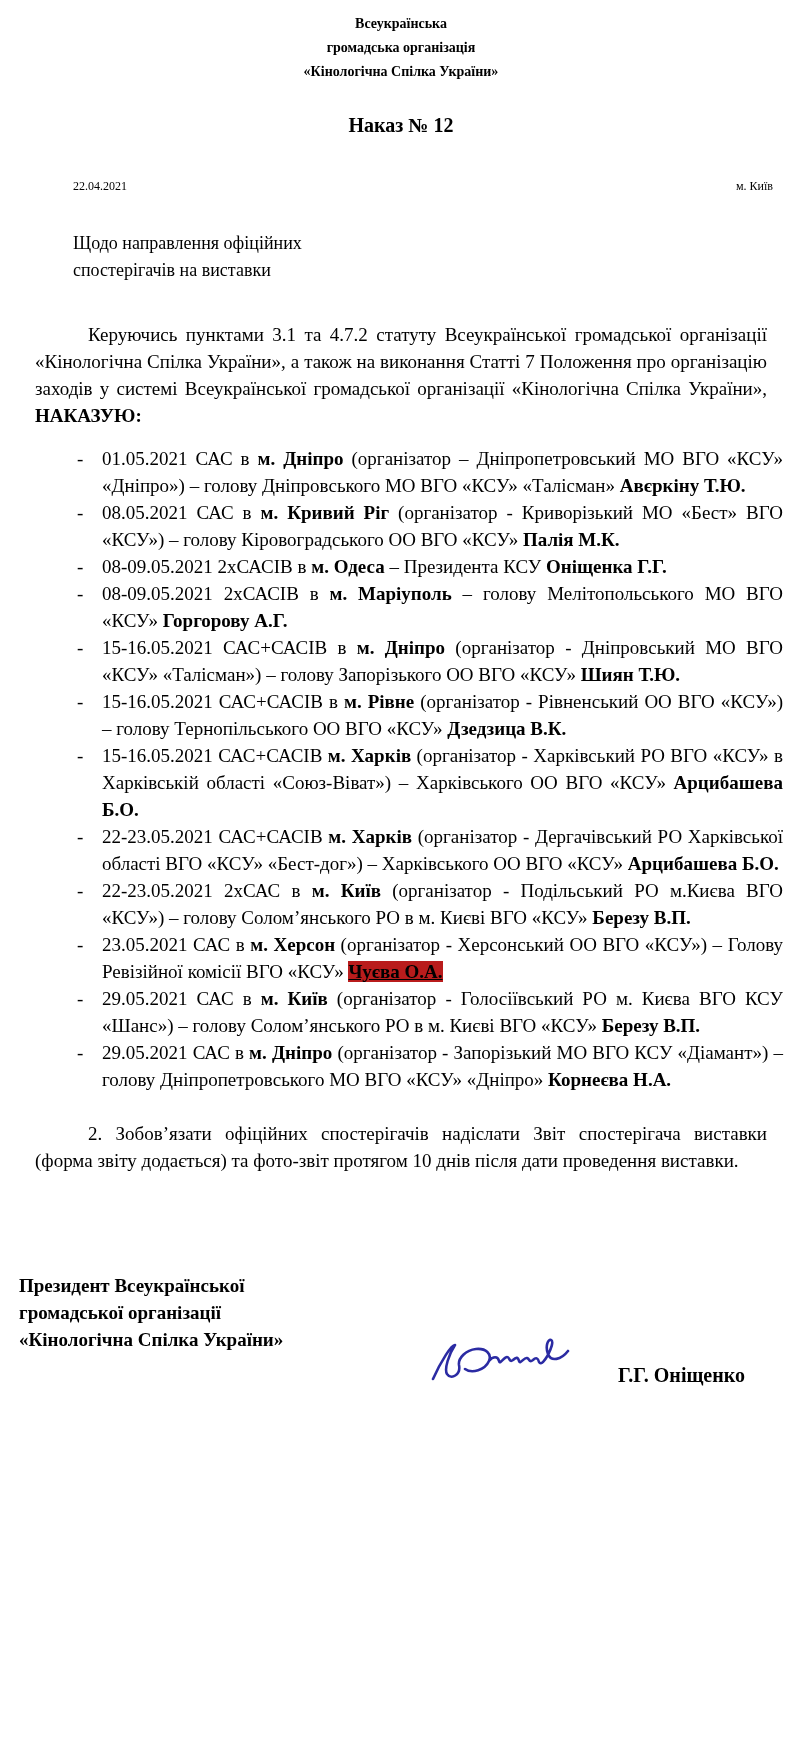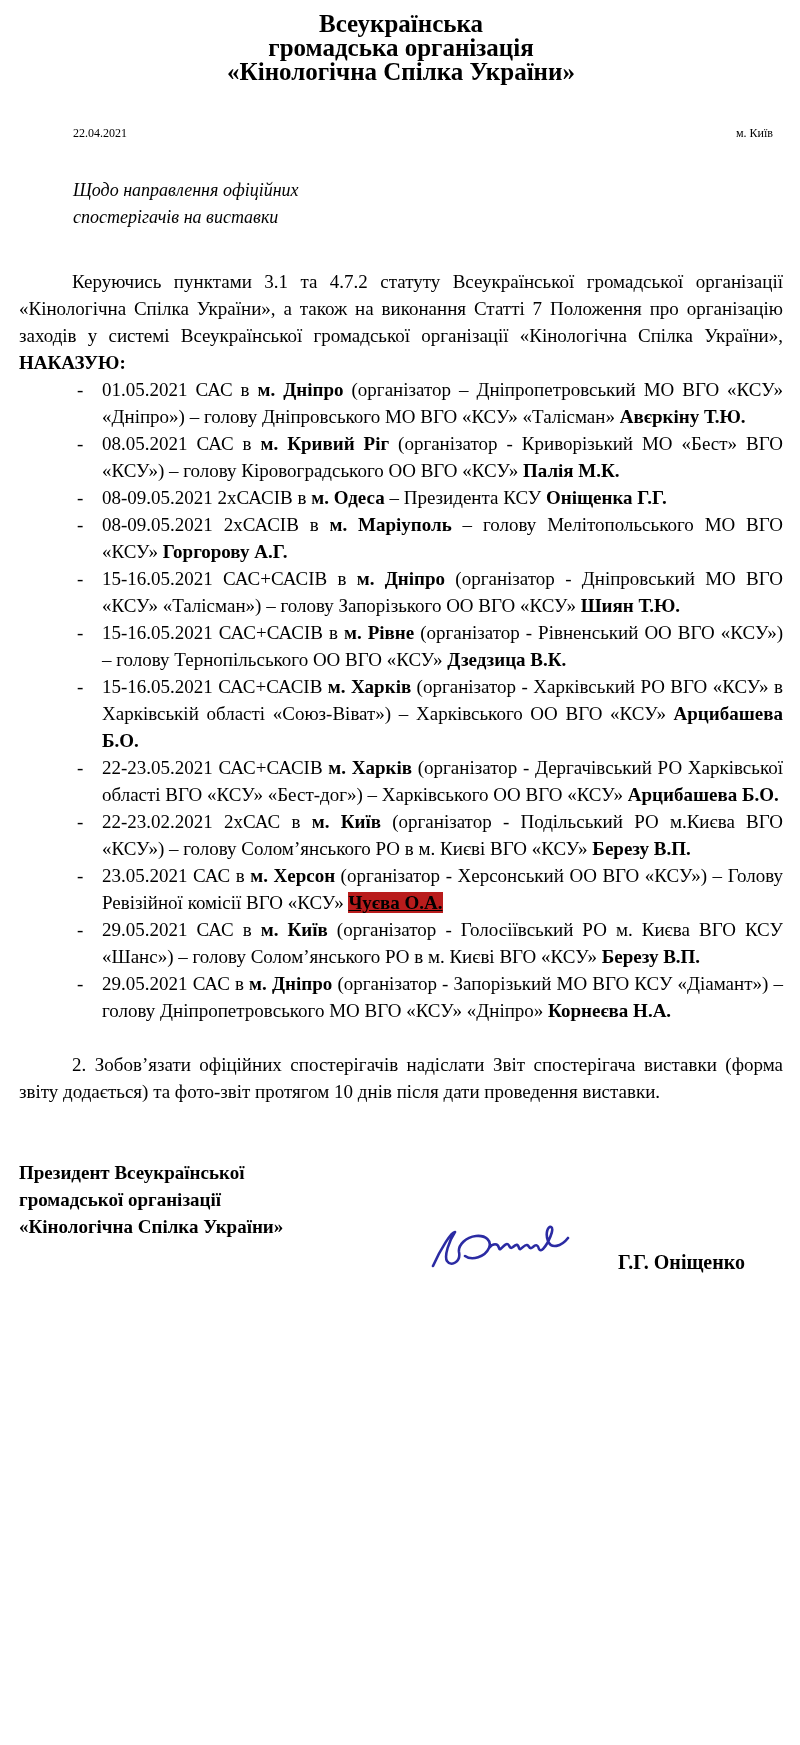--- a/index.html
+++ b/index.html
@@ -15,21 +15,21 @@
     background: #ffffff;
     color: #000000;
     font-family: "Liberation Serif", "DejaVu Serif", serif;
     font-size: 19px;
     line-height: 27px;
     padding: 12px 17px 30px 19px;
   }
   .doc-header {
     text-align: center;
     font-weight: bold;
-    font-size: 25px;
+    font-size: 14px;
     line-height: 24px;
   }
   .order-title {
     text-align: center;
     font-weight: bold;
     font-size: 20px;
     line-height: 24px;
     margin-top: 29px;
   }
   .meta-row {
@@ -37,46 +37,45 @@
     justify-content: space-between;
     margin-top: 37px;
     font-size: 12px;
     line-height: 24px;
   }
   .meta-row .city { padding-right: 10px; }
   .meta-row .date { padding-left: 54px; }
   .subject {
     margin-top: 32px;
     margin-left: 54px;
-    font-style: italic;
     font-size: 18px;
     line-height: 27px;
   }
   .body-text { margin-top: 37px; }
   .para {
-    margin: 0;
+    margin: 16px;
     text-align: justify;
     text-indent: 53px;
   }
   .para.spaced { margin-top: 27px; }
   .b { font-weight: bold; }
   .hl { background: #b91c1c; text-decoration: underline; }
   .order-list { margin-left: 58px; }
   .li { display: flex; }
   .li .marker {
     flex: 0 0 25px;
     text-align: left;
   }
   .li .litxt {
     flex: 1;
     text-align: justify;
   }
   .sig-block {
     position: relative;
-    margin-top: 54px;
+    margin-top: 98px;
     height: 120px;
   }
   .sig-titles {
     font-weight: bold;
     font-size: 19px;
     line-height: 27px;
   }
   .sig-script {
     position: absolute;
     left: 408px;
@@ -96,20 +95,21 @@
 <body>
 
 <div class="page">
 
   <div class="doc-header">
     <div>Всеукраїнська</div>
     <div>громадська організація</div>
     <div>«Кінологічна Спілка України»</div>
   </div>
 
+  <div class="order-title">Наказ № 12</div>
 
   <div class="meta-row">
     <span class="date">22.04.2021</span>
     <span class="city">м. Київ</span>
   </div>
 
   <div class="subject">
     <div>Щодо направлення офіційних</div>
     <div>спостерігачів на виставки</div>
   </div>
@@ -145,21 +145,21 @@
         <div class="li">
           <span class="marker">-</span>
           <div class="litxt"><span>15-16.05.2021 САС+САСІВ </span><span class="b">м. Харків</span><span> (організатор - Харківський РО ВГО «КСУ» в Харківській області «Союз-Віват») – Харківського ОО ВГО «КСУ» </span><span class="b">Арцибашева Б.О.</span></div>
         </div>
         <div class="li">
           <span class="marker">-</span>
           <div class="litxt"><span>22-23.05.2021 САС+САСІВ </span><span class="b">м. Харків</span><span> (організатор - Дергачівський РО Харківської області ВГО «КСУ» «Бест-дог») – Харківського ОО </span><span>ВГО «КСУ» </span><span class="b">Арцибашева Б.О.</span></div>
         </div>
         <div class="li">
           <span class="marker">-</span>
-          <div class="litxt"><span>22-23.02.2021 2хСАС в </span><span class="b">м. Київ</span><span> (організатор - Подільський РО м.Києва ВГО «КСУ») – голову Солом’янського РО в м. Києві ВГО «КСУ» </span><span class="b">Березу В.П.</span></div>
+          <div class="litxt"><span>22-23.05.2021 2хСАС в </span><span class="b">м. Київ</span><span> (організатор - Подільський РО м.Києва ВГО «КСУ») – голову Солом’янського РО в м. Києві ВГО «КСУ» </span><span class="b">Березу В.П.</span></div>
         </div>
         <div class="li">
           <span class="marker">-</span>
           <div class="litxt"><span>23.05.2021 САС в </span><span class="b">м. Херсон</span><span> (організатор - Херсонський ОО ВГО «КСУ») – Голову Ревізійної комісії ВГО «КСУ» </span><span class="b hl">Чуєва О.А.</span></div>
         </div>
         <div class="li">
           <span class="marker">-</span>
           <div class="litxt"><span>29.05.2021 САС в </span><span class="b">м. Київ</span><span> (організатор - Голосіївський РО м. Києва ВГО КСУ «Шанс») – голову Солом’янського РО в м. Києві ВГО «КСУ» </span><span class="b">Березу В.П.</span></div>
         </div>
         <div class="li">

